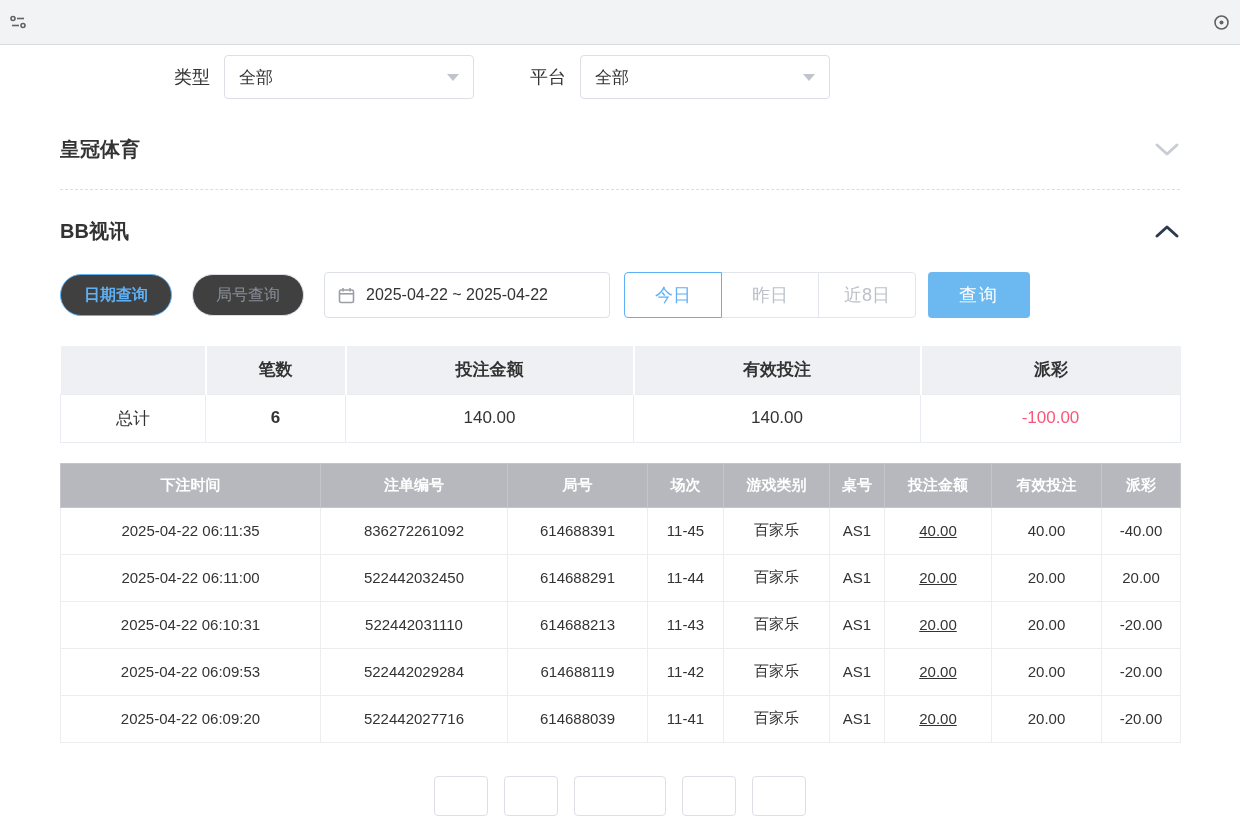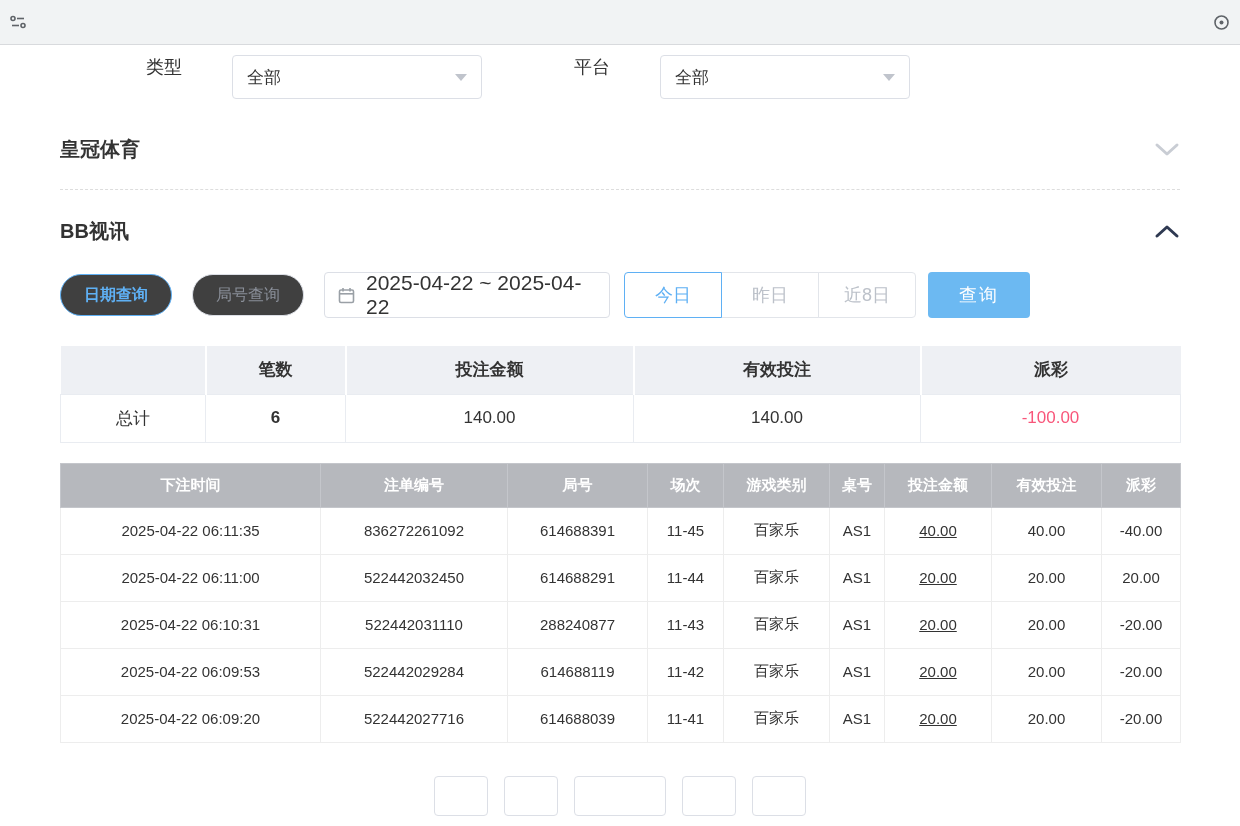--- a/index.html
+++ b/index.html
@@ -8,21 +8,21 @@
 
   
   .addressbar { height:45px; background:#f1f3f4; border-bottom:1px solid #d8dadd;
                 display:flex; align-items:center; padding:0 8px; }
   .addressbar .url { font-size:15.5px; color:#2f3338; margin-left:10px; letter-spacing:.2px; }
   .addressbar .right-icon { margin-left:auto; margin-right:2px; display:flex; }
 
   .content { padding:0 60px; }
 
   
-  .filter-row { display:flex; align-items:flex-start; margin:10px 0 0 86px;gap:36px; }
+  .filter-row { display:flex; align-items:center; margin:10px 0 0 114px; }
   .filter-label { font-size:18px; margin-right:14px; color:#333; }
   .select { width:250px; height:44px; border:1px solid #dcdfe6; border-radius:4px;
             display:flex; align-items:center; justify-content:space-between;
             padding:0 14px; font-size:17px; cursor:pointer; background:#fff; }
   .caret { width:0; height:0; border-left:6px solid transparent; border-right:6px solid transparent;
            border-top:7px solid #c0c4cc; }
   .platform-label { margin-left:56px; }
 
   
   .section-row { display:flex; align-items:center; justify-content:space-between; cursor:pointer; }
@@ -31,21 +31,21 @@
   .section-title { font-size:20px; font-weight:bold; color:#333; }
   .dashed-divider { border:none; border-top:1px dashed #ddd; margin-top:26px; }
 
   
   .toolbar { display:flex; align-items:center; margin-top:27px; }
   .pill { height:42px; padding:0 23px; border-radius:21px; background:#404040; font-size:16px;
           display:flex; align-items:center; cursor:pointer; }
   .pill.active { border:1px solid #5fb0f4; color:#5fb0f4; font-weight:bold; }
   .pill.inactive { border:1px solid #dcdfe6; color:#8a8f99; margin-left:20px; }
   .datebox { margin-left:20px; width:286px; height:46px; border:1px solid #dcdfe6; border-radius:4px;
-             display:flex; align-items:center; padding:0 13px; font-size:21px; color:#333; cursor:pointer; }
+             display:flex; align-items:center; padding:0 13px; font-size:16px; color:#333; cursor:pointer; }
   .datebox .cal { margin-right:11px; display:flex; }
   .range-group { display:flex; margin-left:14px; }
   .range-btn { width:98px; height:46px; border:1px solid #e2e5ea; background:#fff; font-size:18px;
                color:#bcc1c9; display:flex; align-items:center; justify-content:center;
                cursor:pointer; margin-left:-1px; }
   .range-btn.first { margin-left:0; border-radius:4px 0 0 4px; }
   .range-btn.last { border-radius:0 4px 4px 0; }
   .range-btn.active { border:1px solid #5fb0f4; color:#5fb0f4; z-index:2; }
   .search-btn { margin-left:12px; width:102px; height:46px; background:#6cb9f2; color:#fff;
                 font-size:18px; border:none; border-radius:4px; cursor:pointer; letter-spacing:2px; }
@@ -221,21 +221,21 @@
       <td>11-44</td>
       <td>百家乐</td>
       <td>AS1</td>
       <td class="amt-link">20.00</td>
       <td>20.00</td>
       <td>20.00</td>
     </tr>
         <tr>
       <td>2025-04-22 06:10:31</td>
       <td>522442031110</td>
-      <td>288240877</td>
+      <td>614688213</td>
       <td>11-43</td>
       <td>百家乐</td>
       <td>AS1</td>
       <td class="amt-link">20.00</td>
       <td>20.00</td>
       <td class="neg">-20.00</td>
     </tr>
         <tr>
       <td>2025-04-22 06:09:53</td>
       <td>522442029284</td>

